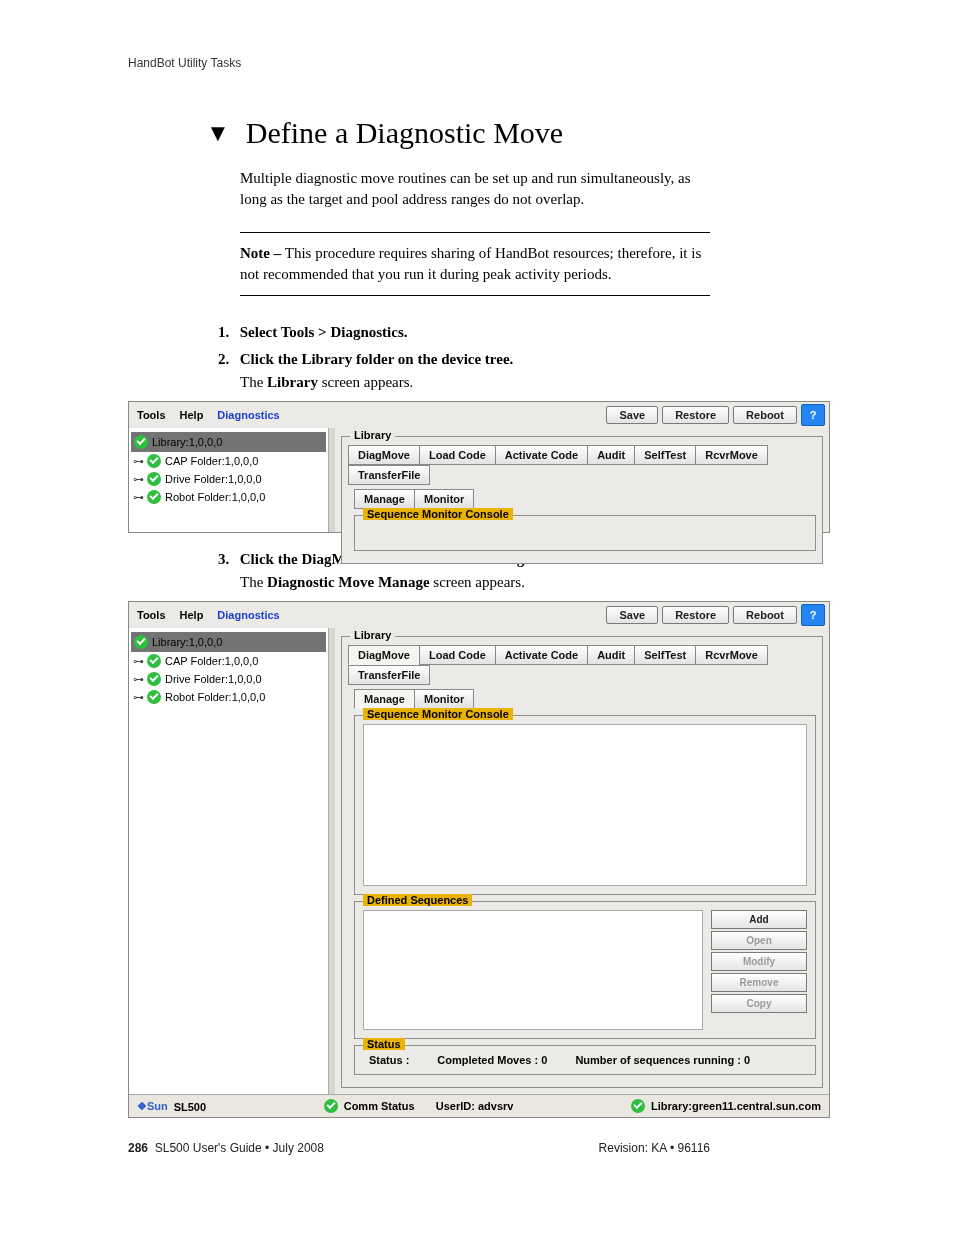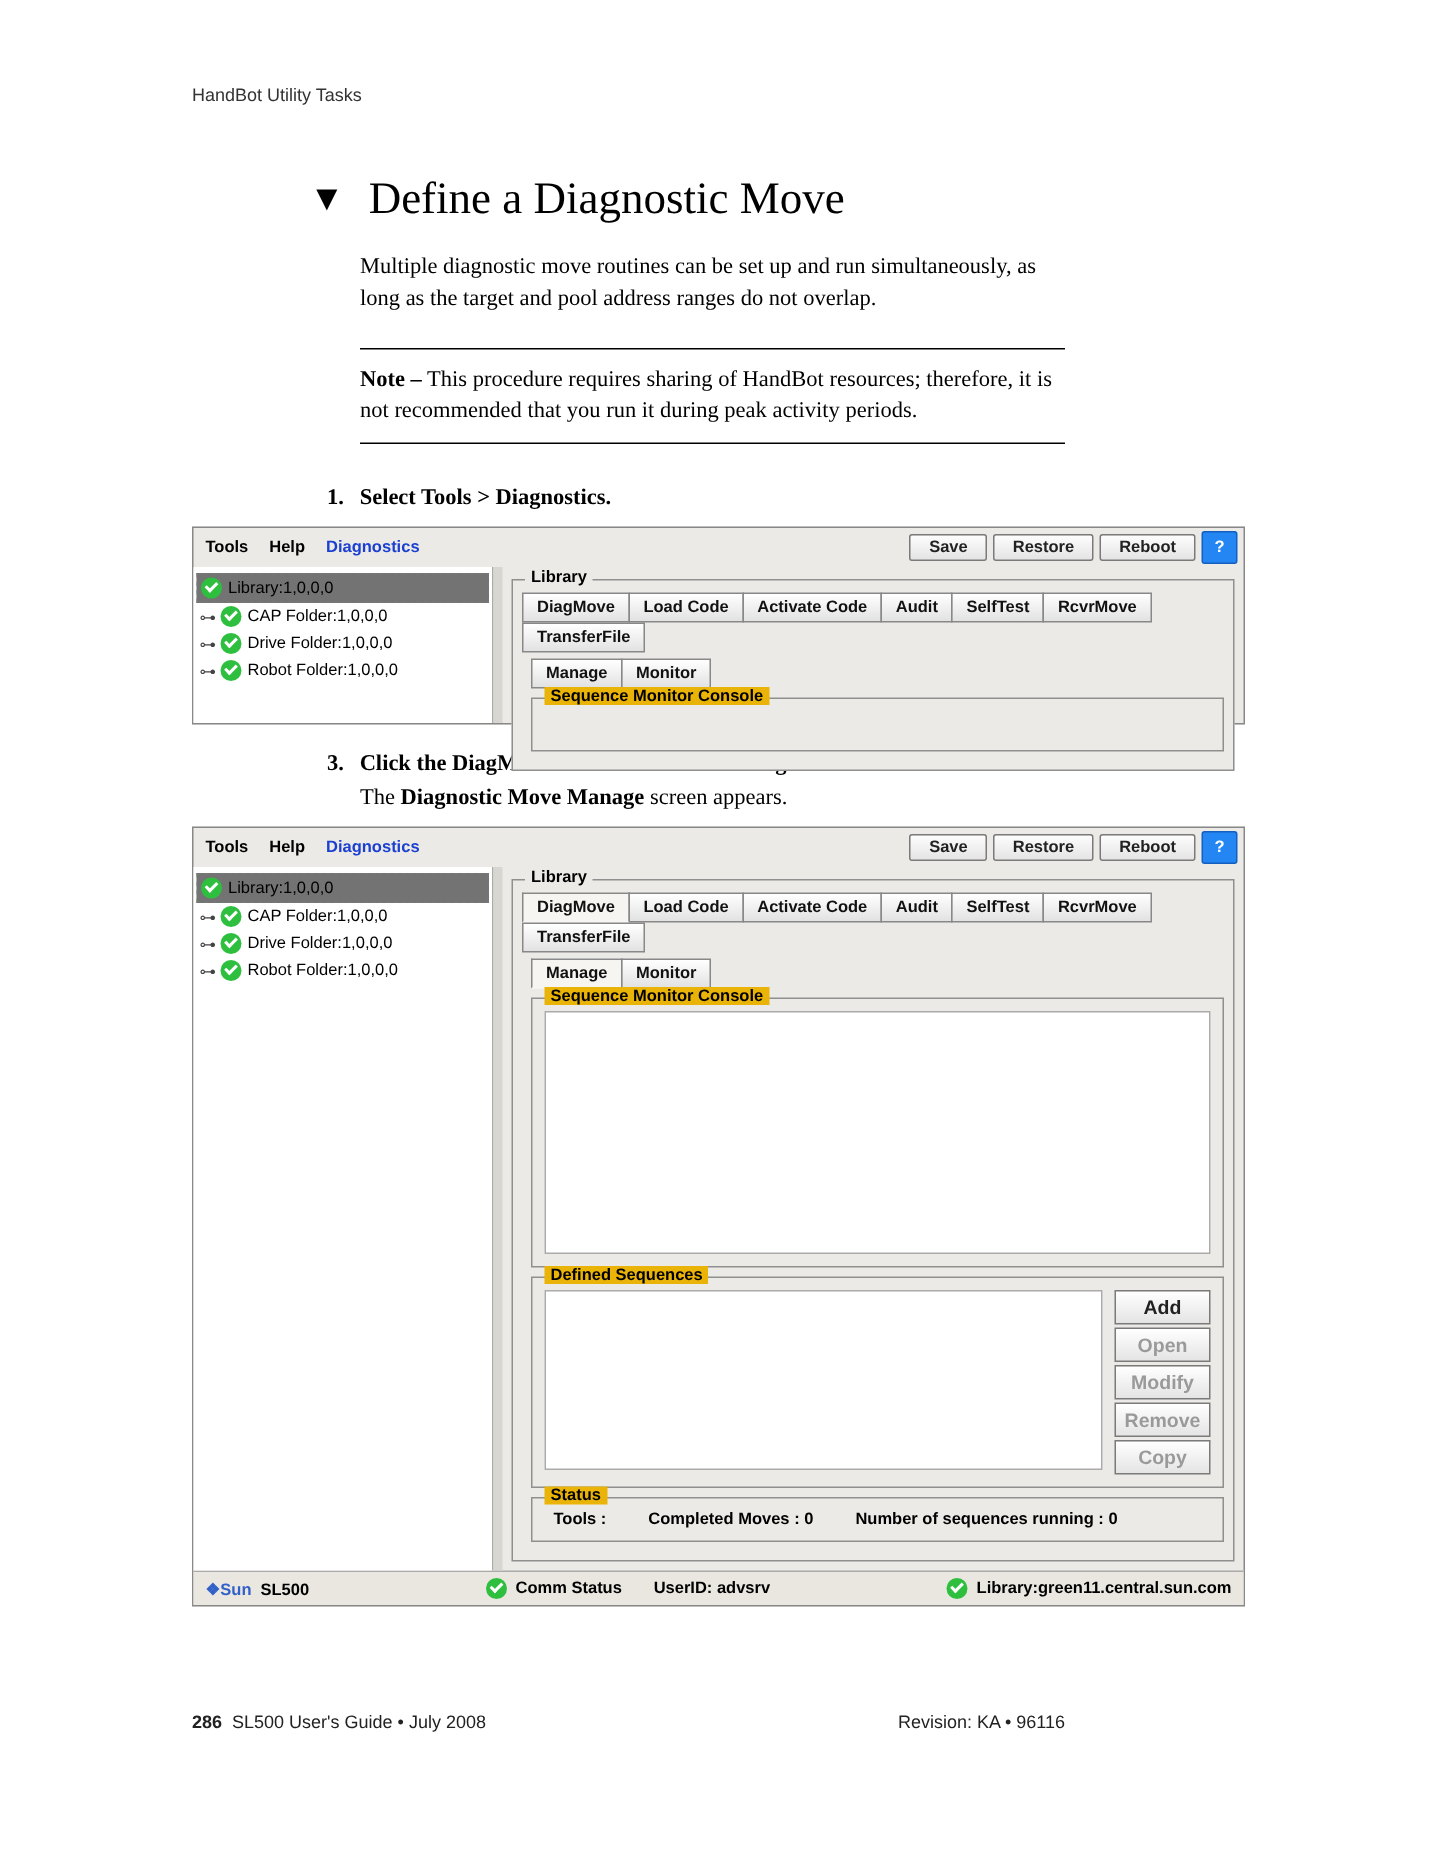--- a/index.html
+++ b/index.html
@@ -184,23 +184,23 @@
     font-weight:bold;
   }
   .console-box { height: 20px; background:#fff; border:1px solid #aaa; margin:8px;}
   .big .console-box { height: 160px; }
   .def-seq-area { display:flex; padding:8px; gap:8px;}
   .def-seq-list { flex:1; background:#fff; border:1px solid #aaa; height:118px;}
   .def-seq-btns { display:flex; flex-direction:column; gap:2px;}
   .mini-btn {
     border:1px solid #7a7a7a;
     background:linear-gradient(#fff,#e4e4e4);
-    padding:3px 0;
+    padding:3px 16px;
     width:62px;
-    font-size:13px;
+    font-size:10px;
     font-weight:bold;
     text-align:center;
     color:#222;
   }
   .mini-btn.disabled { color:#9a9a9a; }
   .status-inner { display:flex; gap:28px; padding:8px 14px; font-weight:bold; font-size:11px;}
   .ss-status {
     height:22px;
     display:flex;
     align-items:center;
@@ -241,20 +241,27 @@
 
   <div class="note-box">
     <b>Note –</b><span> This procedure requires sharing of HandBot resources; therefore, it is not recommended that you run it during peak activity periods.</span>
   </div>
 
   <div class="steps">
     <div class="step">
       <span class="num">1.</span>
       <span class="txt">Select Tools &gt; Diagnostics.</span>
     </div>
+    <div class="step">
+      <span class="num">2.</span>
+      <span class="txt">Click the Library folder on the device tree.</span>
+      <div class="step-sub">
+        <span>The </span><b>Library</b><span> screen appears.</span>
+      </div>
+    </div>
   </div>
 
   <div class="screenshot">
     <div class="ss-top">
       <div class="ss-menu">
         <span>Tools</span>
         <span>Help</span>
         <span class="diag">Diagnostics</span>
       </div>
       <div class="ss-toolbar">
@@ -385,21 +392,21 @@
                 <span class="mini-btn disabled">Open</span>
                 <span class="mini-btn disabled">Modify</span>
                 <span class="mini-btn disabled">Remove</span>
                 <span class="mini-btn disabled">Copy</span>
               </div>
             </div>
           </div>
           <div class="subfield">
             <span class="legend">Status</span>
             <div class="status-inner">
-              <span>Tools :</span>
+              <span>Status :</span>
               <span>Completed Moves : 0</span>
               <span>Number of sequences running : 0</span>
             </div>
           </div>
         </div>
       </div>
     </div>
     <div class="ss-status">
       <div class="left">
         <span class="sun-logo">❖<span>Sun</span></span>

